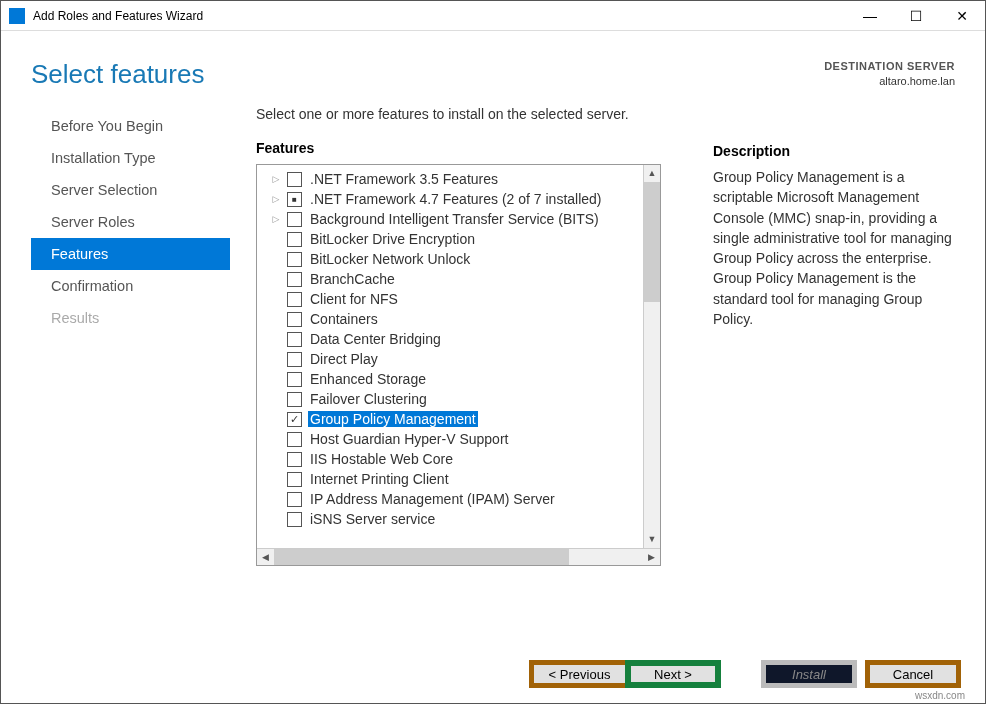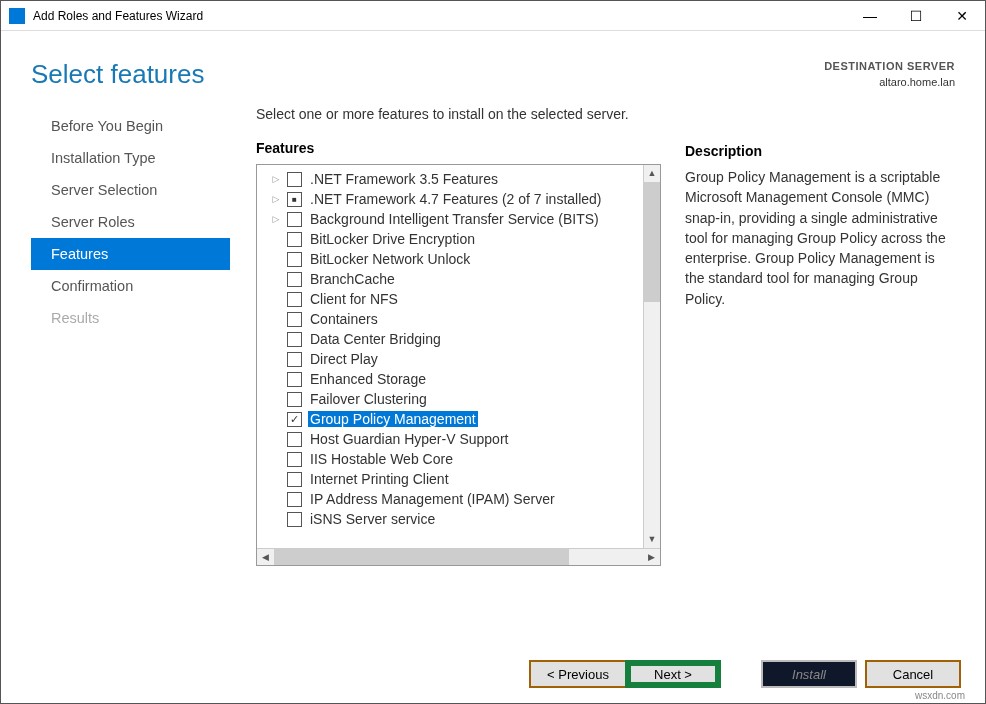--- a/index.html
+++ b/index.html
@@ -4,21 +4,21 @@
 <style>
   * { box-sizing: border-box; margin: 0; padding: 0; font-family: "Segoe UI", Tahoma, sans-serif; }
   body { background: #fff; width: 986px; height: 704px; border: 1px solid #555; overflow: hidden; position: relative; }
   
   .titlebar { height: 30px; display: flex; align-items: center; border-bottom: 1px solid #ddd; padding-left: 8px; }
   .titlebar .app-icon { width: 16px; height: 16px; background: #0078d7; margin-right: 8px; }
   .titlebar .title { font-size: 12px; color: #000; flex: 1; }
   .titlebar .win-controls { display: flex; }
   .titlebar .win-btn { width: 46px; height: 30px; display: flex; align-items: center; justify-content: center; font-size: 14px; color: #000; }
   
-  .header { padding: 28px 30px 10px 30px; display: flex; justify-content: space-between; align-items: flex-end; }
+  .header { padding: 28px 30px 10px 30px; display: flex; justify-content: space-between; }
   .page-title { color: #1979b5; font-size: 26px; font-weight: 300; }
   .dest-server { text-align: right; font-size: 11px; color: #444; line-height: 1.4; }
   .dest-label { font-weight: bold; color: #555; letter-spacing: 0.5px; }
   .dest-name { color: #333; }
   
   .content { display: flex; height: calc(100% - 30px - 90px - 60px); padding: 0 12px 0 30px; }
   
   .sidebar { width: 205px; padding-top: 10px; }
   .side-item { font-size: 14.5px; color: #555; padding: 8px 16px 8px 20px; cursor: default; margin-right: 6px; }
   .side-item.selected { background: #0078d7; color: #fff; }
@@ -43,25 +43,25 @@
   
   .vscroll { width: 17px; border-left: 1px solid #ccc; background: #f0f0f0; position: relative; }
   .vscroll .arrow { height: 17px; text-align: center; font-size: 9px; color: #555; line-height: 17px; }
   .vscroll .thumb { position: absolute; top: 17px; left: 0; right: 0; height: 120px; background: #cdcdcd; }
   
   .hscroll { height: 17px; border-top: 1px solid #ccc; background: #f0f0f0; display: flex; }
   .hscroll .arrow { width: 17px; text-align: center; font-size: 9px; color: #555; line-height: 17px; }
   .hscroll .track { flex: 1; position: relative; }
   .hscroll .thumb { position: absolute; top: 0; bottom: 0; left: 0; width: 80%; background: #cdcdcd; }
   
-  .desc-col { flex: 1; padding-left: 24px; padding-right: 18px; }
+  .desc-col { flex: 1; padding-left: 52px; padding-right: 18px; }
   .desc-text { font-size: 14px; color: #333; line-height: 1.45; margin-top: 8px; }
   
   .footer { position: absolute; bottom: 0; left: 0; right: 0; height: 58px; display: flex; justify-content: flex-end; align-items: center; padding-right: 24px; gap: 8px; }
-  .btn { min-width: 96px; height: 28px; font-size: 13px; border: 2px solid #a16207; background: #e1e1e1; color: #000; padding: 0 12px; }
+  .btn { min-width: 96px; height: 28px; font-size: 13px; border: 5px solid #a16207; background: #e1e1e1; color: #000; padding: 0 12px; }
   .btn.primary { border: 6px solid #15803d; }
   .btn.disabled { color: #888; border-color: #bbb; background: #0f172a; font-style: italic; }
   .btn-pair { display: flex; gap: 0; }
   .btn-pair .btn:first-child { border-right: none; }
   .btn-pair + .spacer { width: 24px; }
   
   .watermark { position: absolute; bottom: 2px; right: 20px; font-size: 10px; color: #888; }
 </style>
 </head>
 <body>

